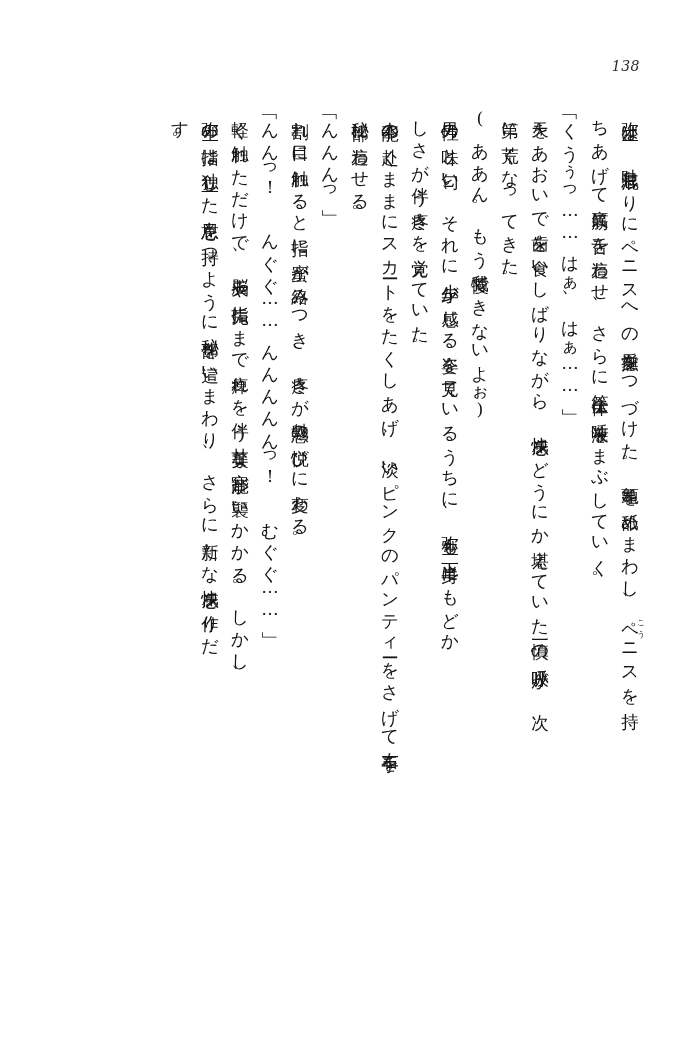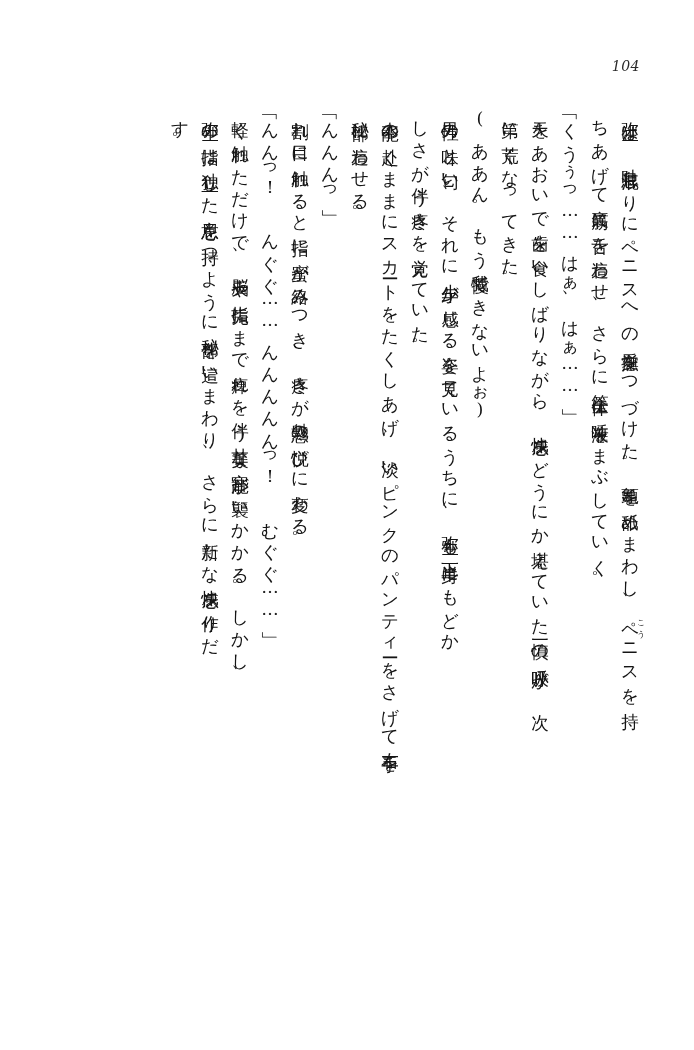--- a/index.html
+++ b/index.html
@@ -67,21 +67,21 @@
   #ruby-kame {
     top: 614px;
     left: 634px;
   }
 </style>
 </head>
 <body>
 
 <div class="page">
 
-  <div class="page-number">104</div>
+  <div class="page-number">138</div>
 
   <div class="text-area">
       <div class="vline">弥生は、吐息混じりにペニスへの愛撫をつづけた。亀頭を舐めまわし、ペニスを持</div>
       <div class="vline">ちあげて裏筋に舌を這わせ、さらに竿全体に唾液をまぶしていく。</div>
       <div class="vline">「くうぅっ……はぁ、はぁ……」</div>
       <div class="vline">天をあおいで歯を食いしばりながら、快感をどうにか堪えていた慎一の呼吸が、次</div>
       <div class="vline">第に荒くなってきた。</div>
       <div class="vline">(ああん。もう我慢できないよぉ)</div>
       <div class="vline">男性の味と匂い、それに少年が感じる姿を見ているうちに、弥生も下半身にもどか</div>
       <div class="vline">しさが伴う疼きを覚えていた。</div>

